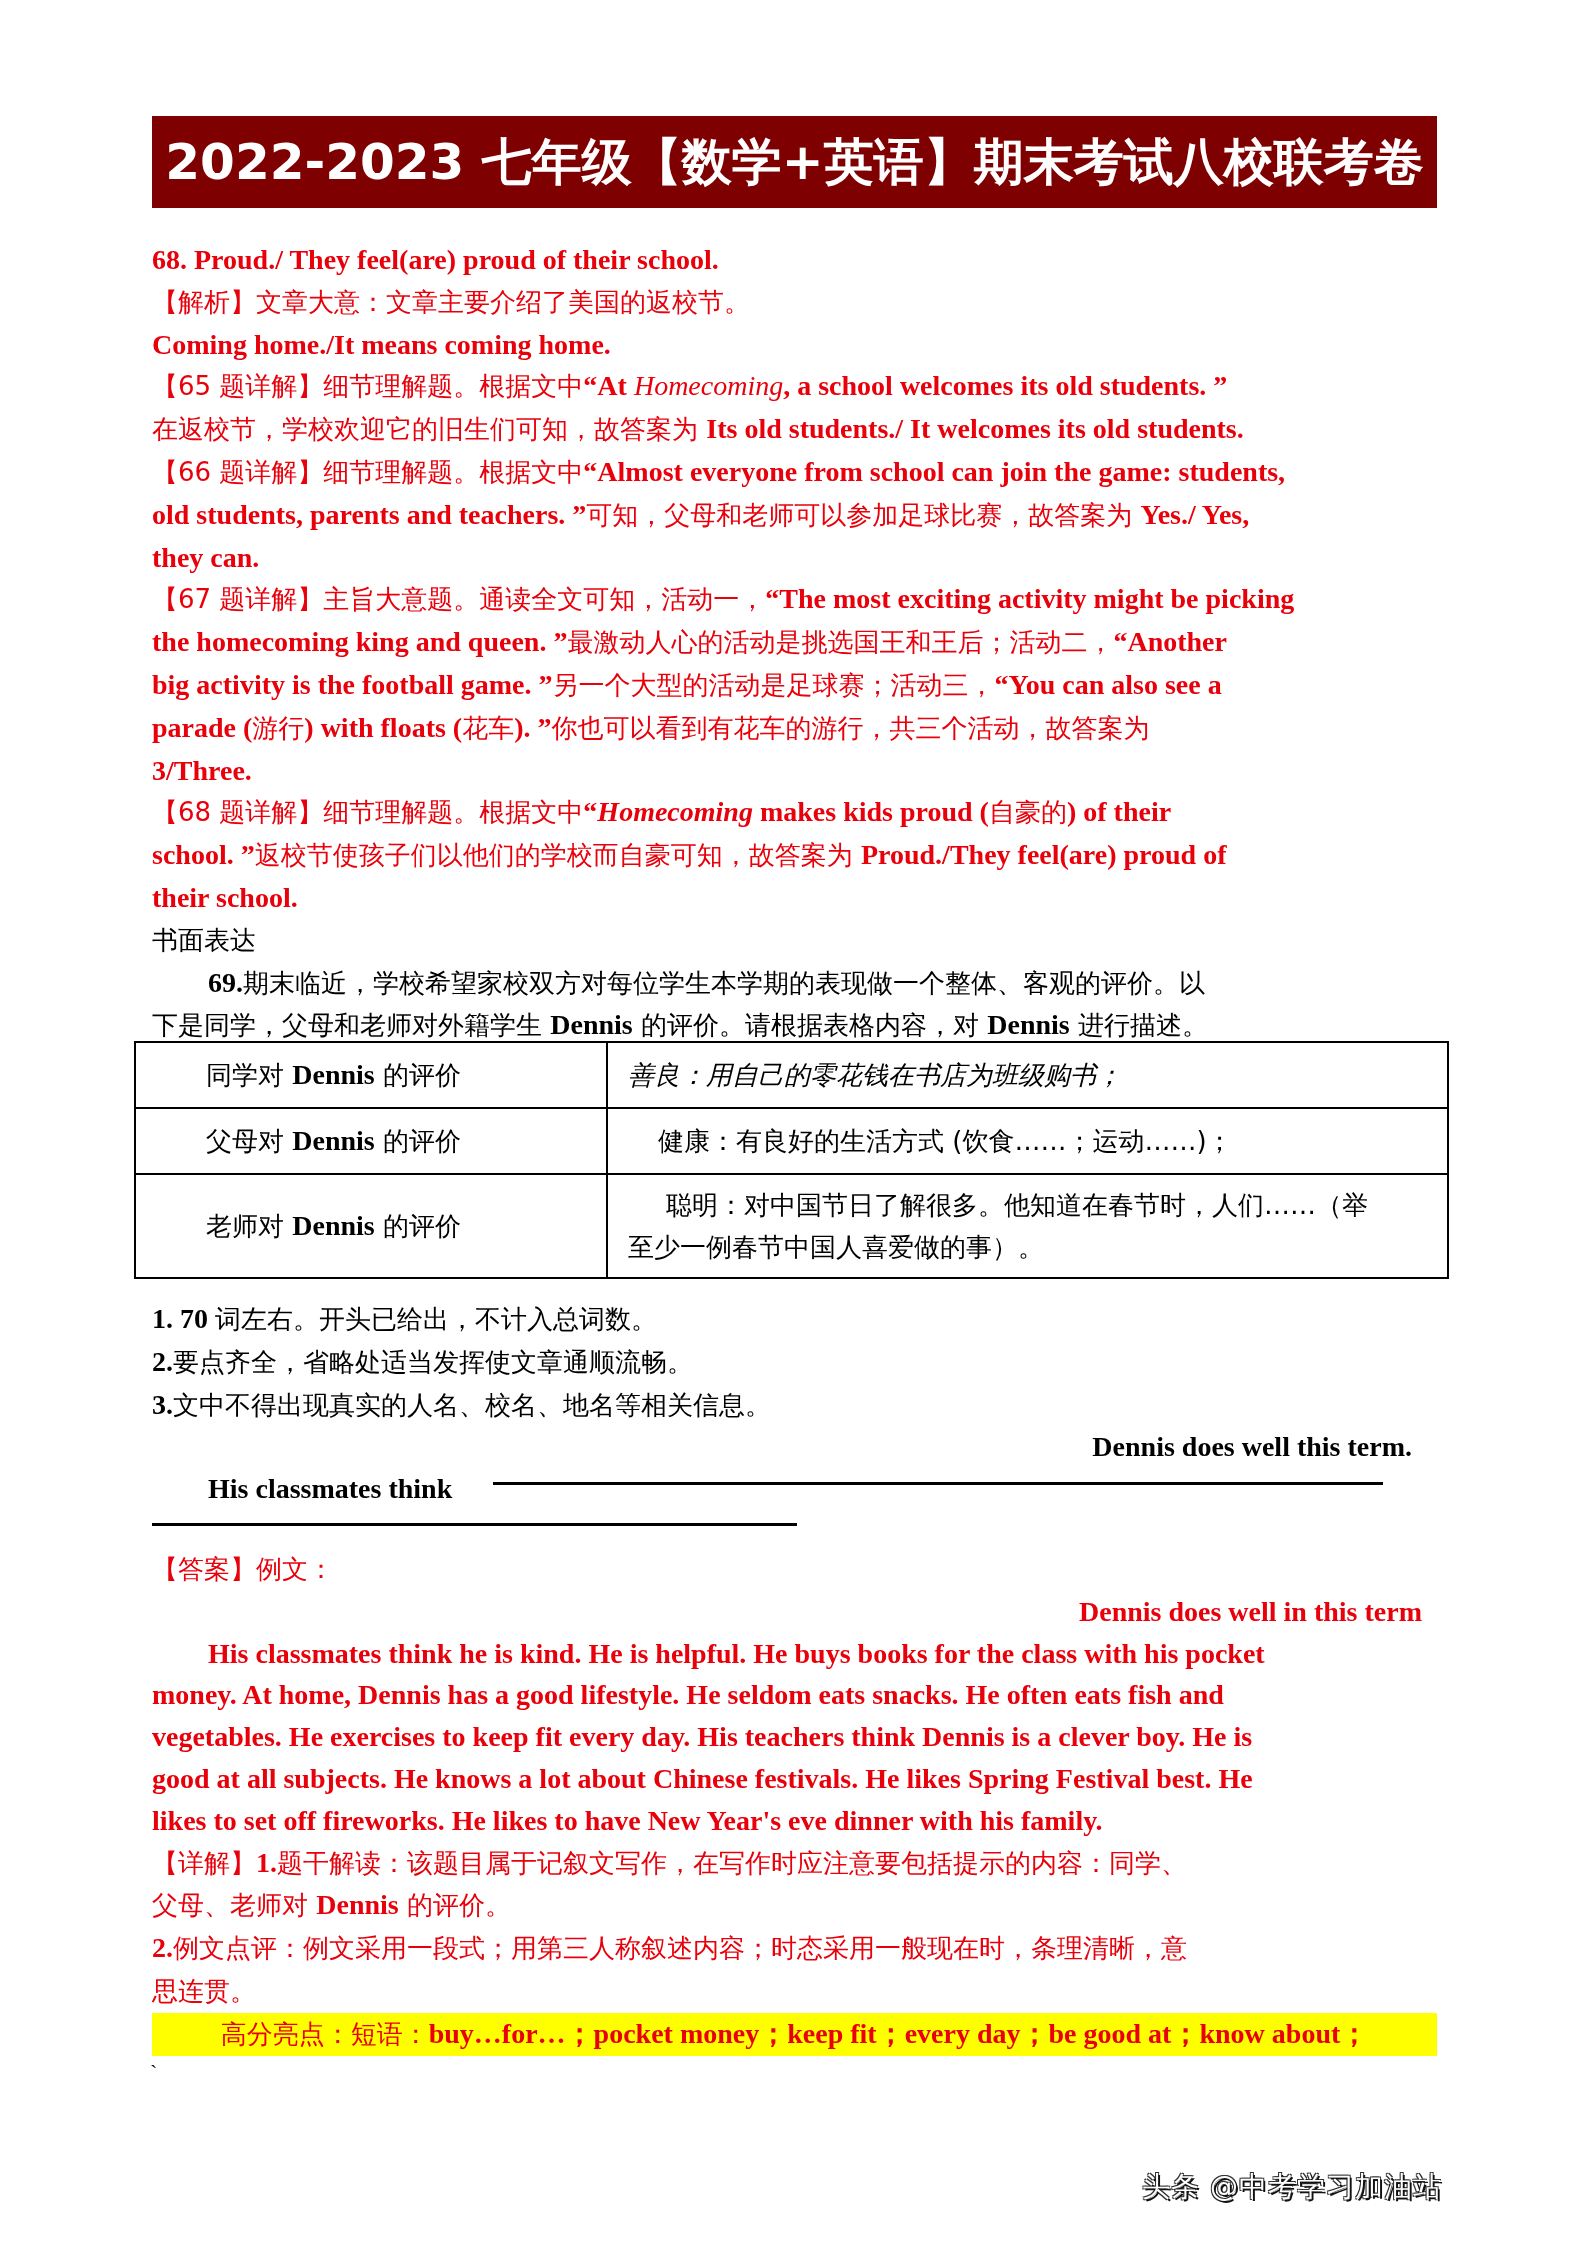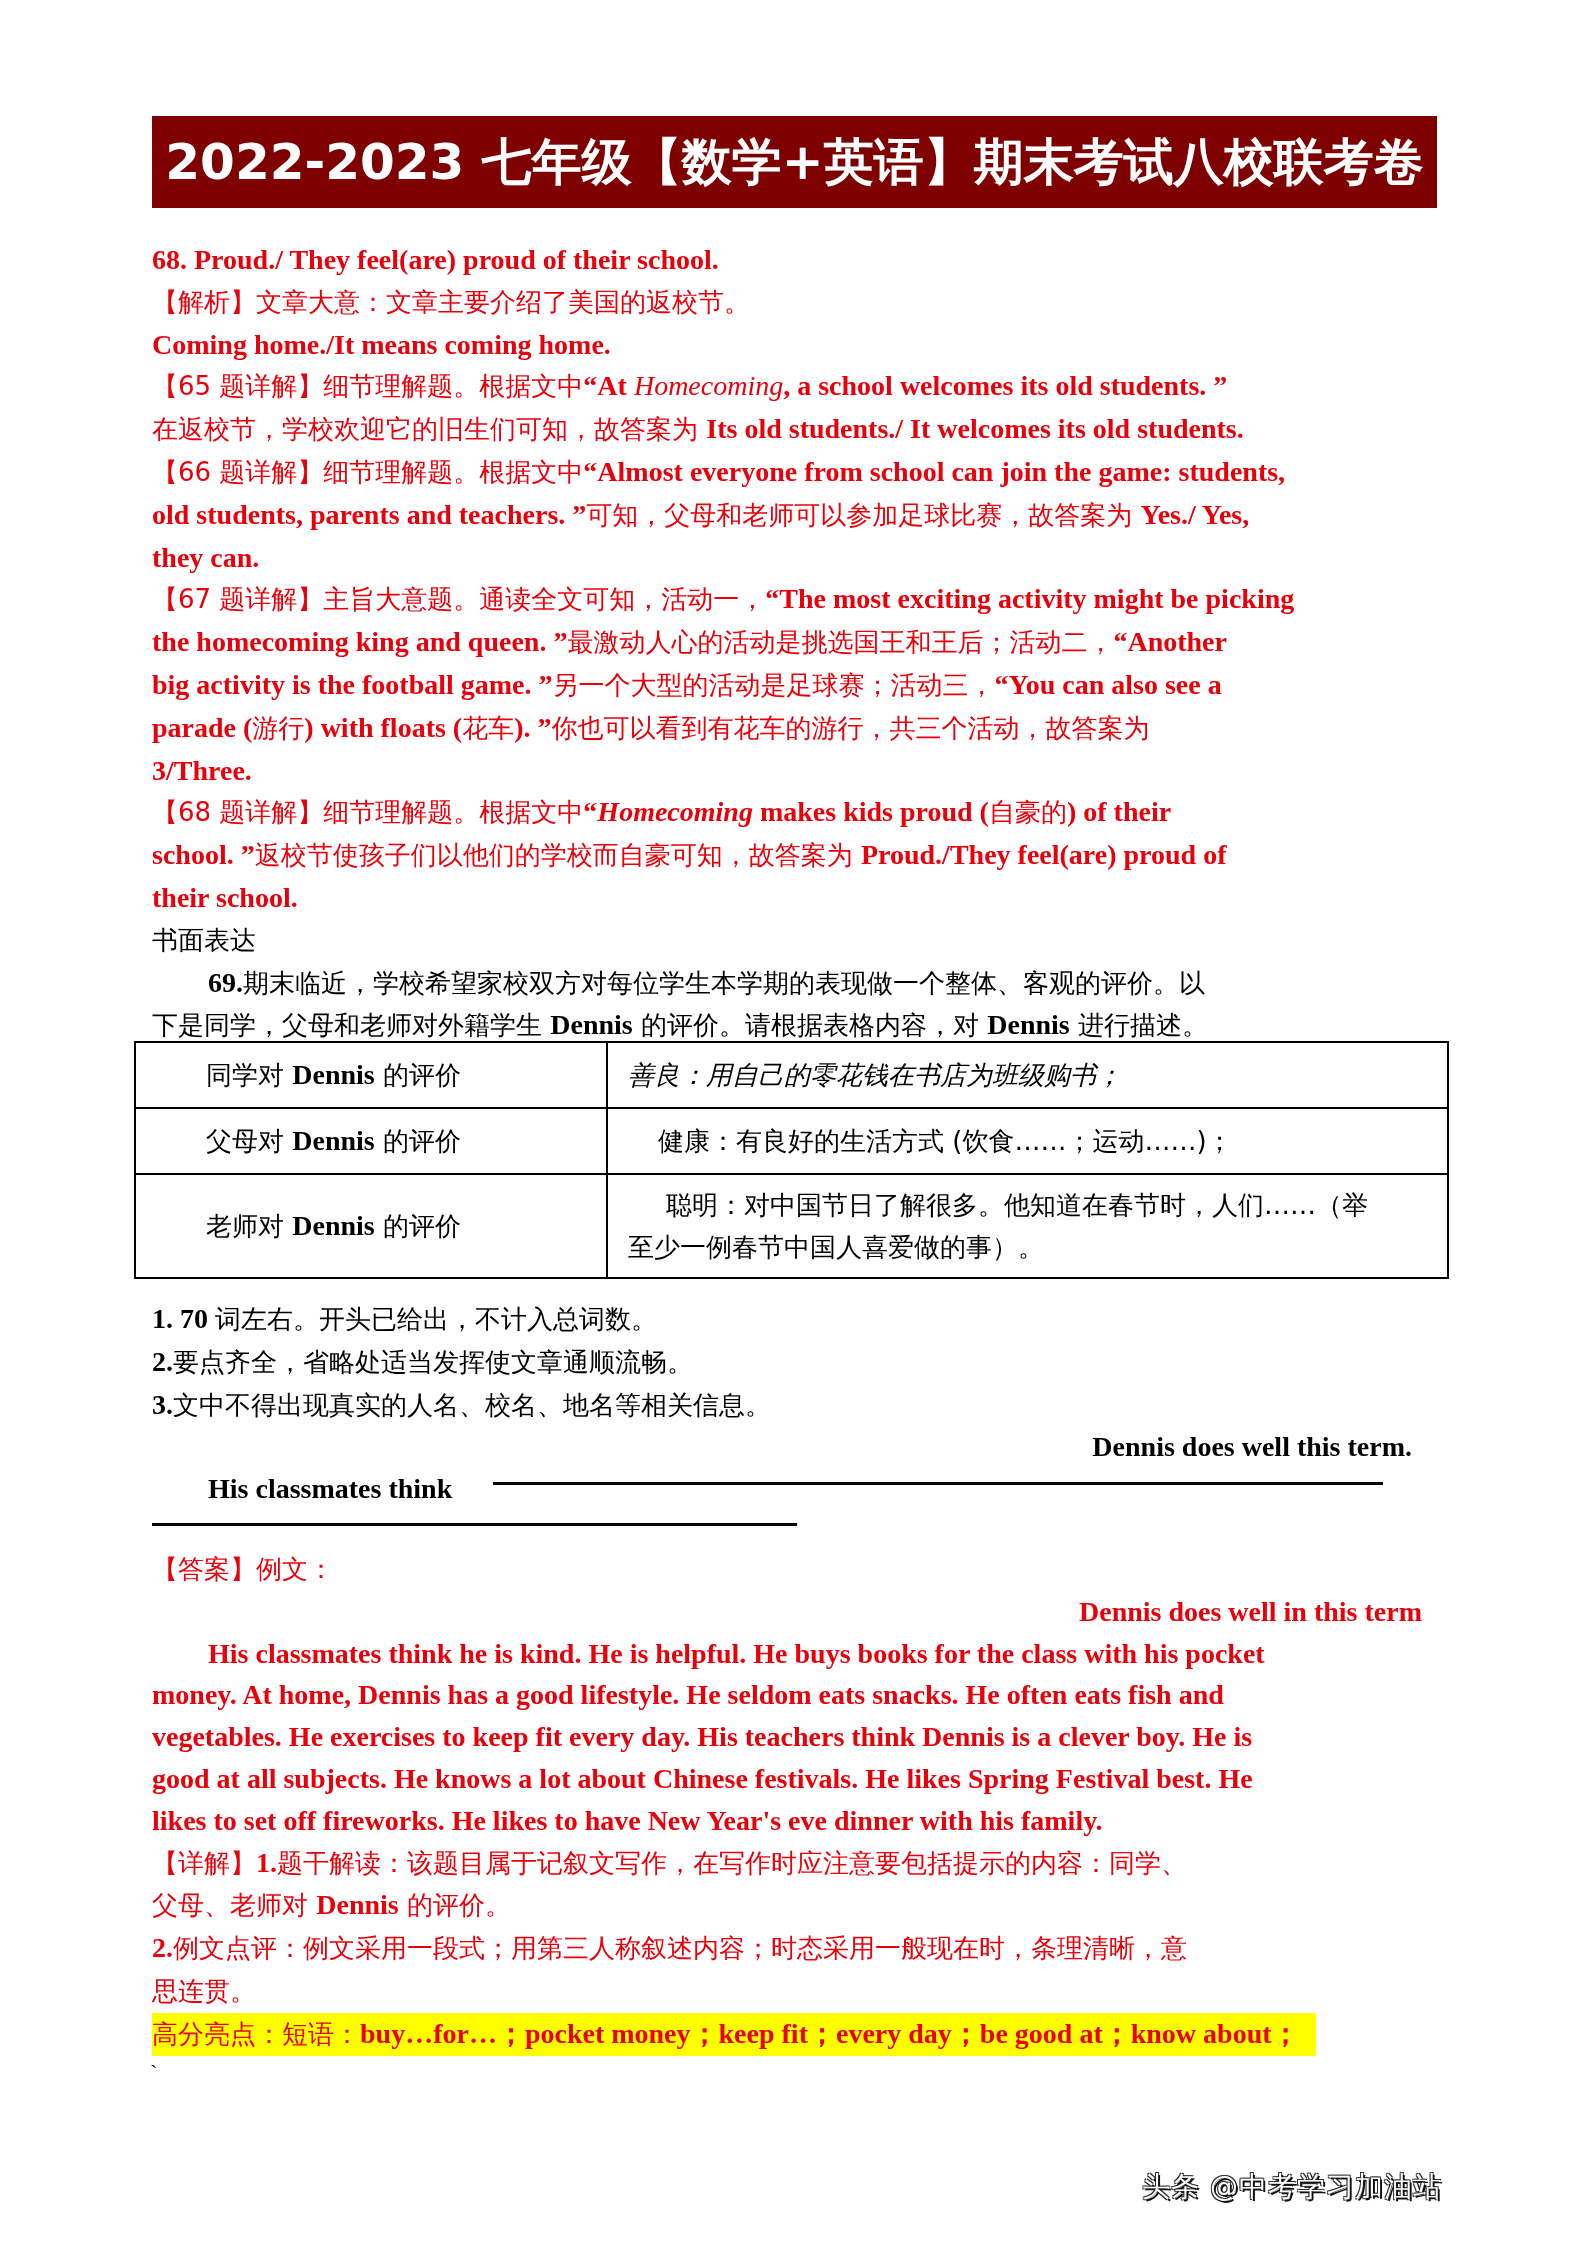--- a/index.html
+++ b/index.html
@@ -161,19 +161,19 @@
   </div>
   <div class="line red">
     <span class="cjk">父母、老师对 </span><span class="b">Dennis</span><span class="cjk"> 的评价。</span>
   </div>
   <div class="line red">
     <span class="b">2.</span><span class="cjk">例文点评：例文采用一段式；用第三人称叙述内容；时态采用一般现在时，条理清晰，意</span>
   </div>
   <div class="line red">
     <span class="cjk">思连贯。</span>
   </div>
-  <div class="line red hl" style="width:1164px;">
+  <div class="line red hl" style="width:1285px;text-align:center;">
     <span class="cjk">高分亮点：短语：</span><span class="b">buy…for…；pocket money；keep fit；every day；be good at；know about；</span>
   </div>
 </div>
 
 <div class="footnote">`</div>
 <div class="watermark">头条 @中考学习加油站</div>
 
 </body></html>

